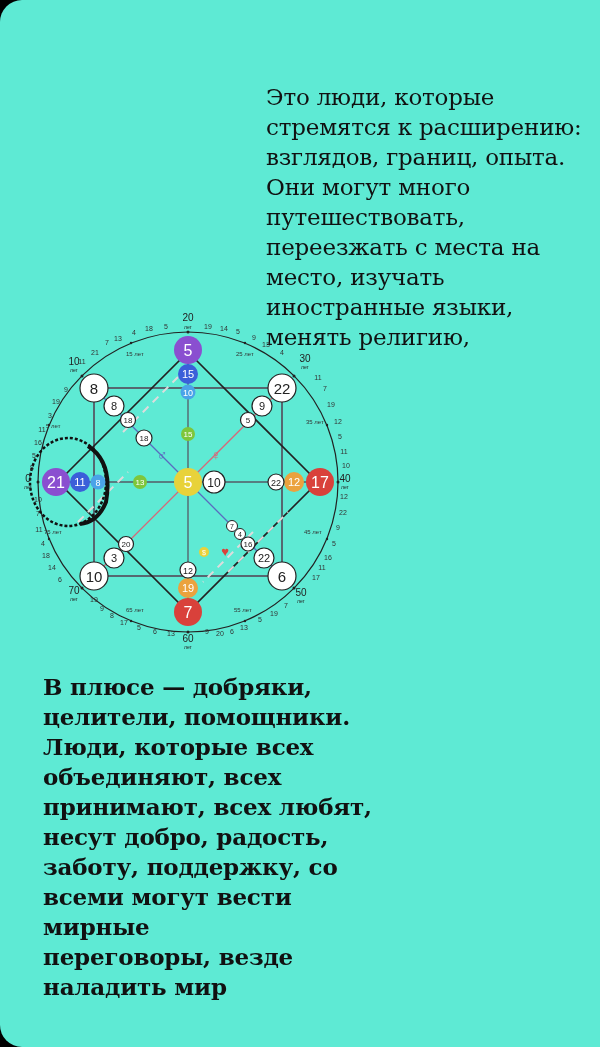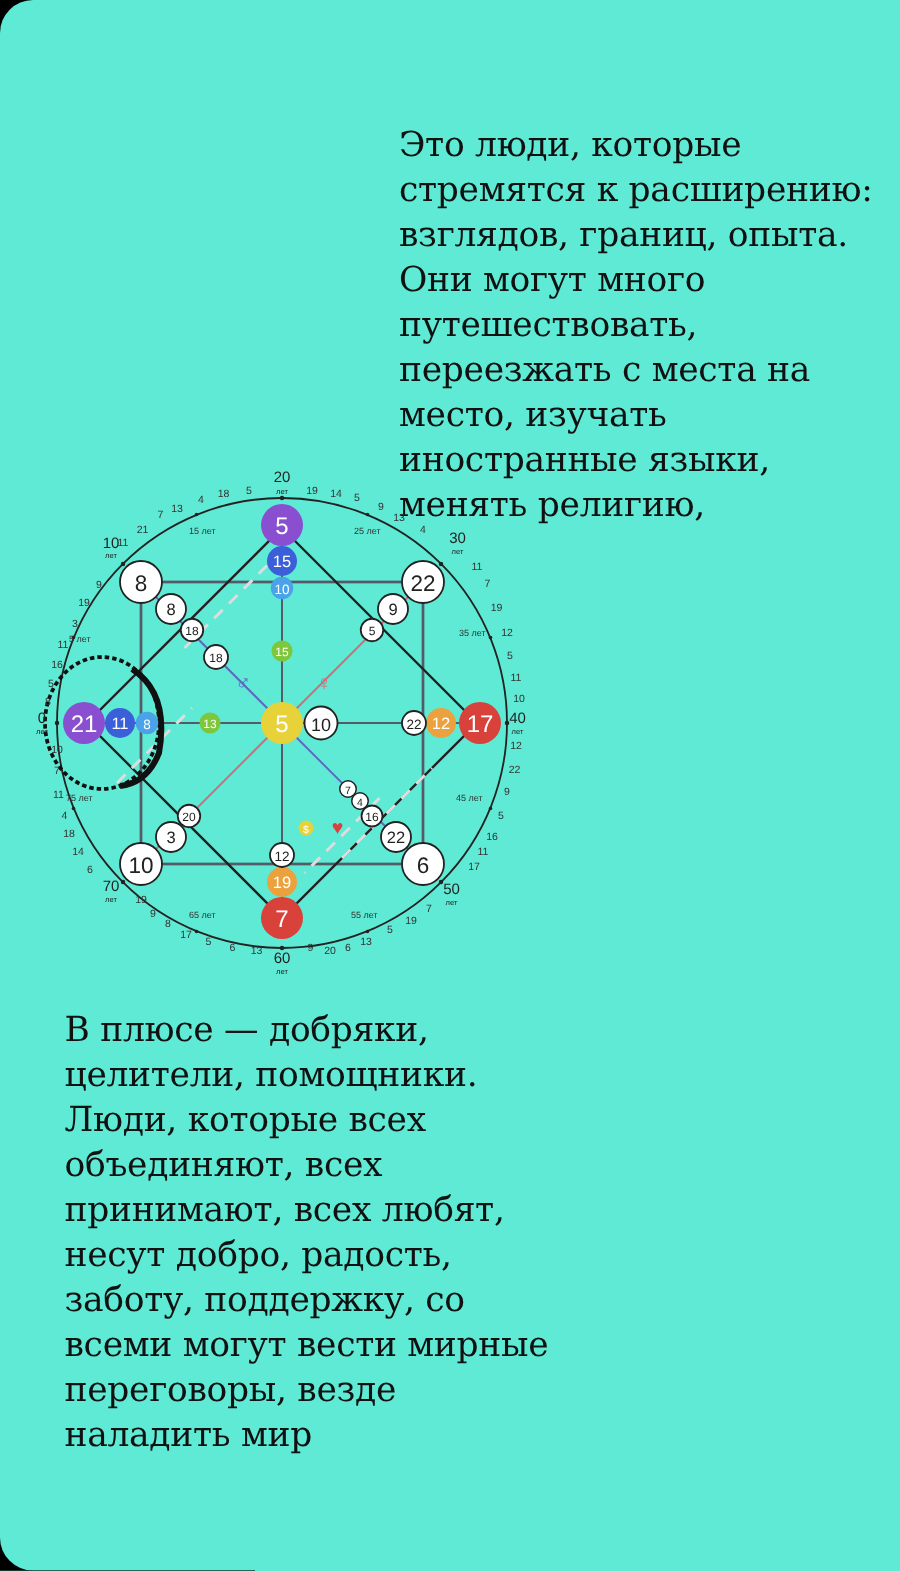--- a/index.html
+++ b/index.html
@@ -11,21 +11,21 @@
   .text-block {
     position: absolute;
     font-family: "DejaVu Serif", "Liberation Serif", serif;
     color: #111;
     font-size: 23px;
     line-height: 30px;
     white-space: pre-line;
     letter-spacing: -0.2px;
   }
   #text-top { left: 266px; top: 82px; width: 330px; }
-  #text-bottom { left: 43px; top: 672px; width: 330px; }
+  #text-bottom { left: 43px; top: 672px; width: 330px; font-weight: bold; }
   .diagram { position: absolute; left: 18px; top: 312px; width: 350px; height: 345px; }
   svg text { font-family: "Liberation Sans", "DejaVu Sans", sans-serif; }
 </style>
 </head>
 <body>
 
 <div class="card">
 
   <div id="text-top" class="text-block">Это люди, которые
 стремятся к расширению:

